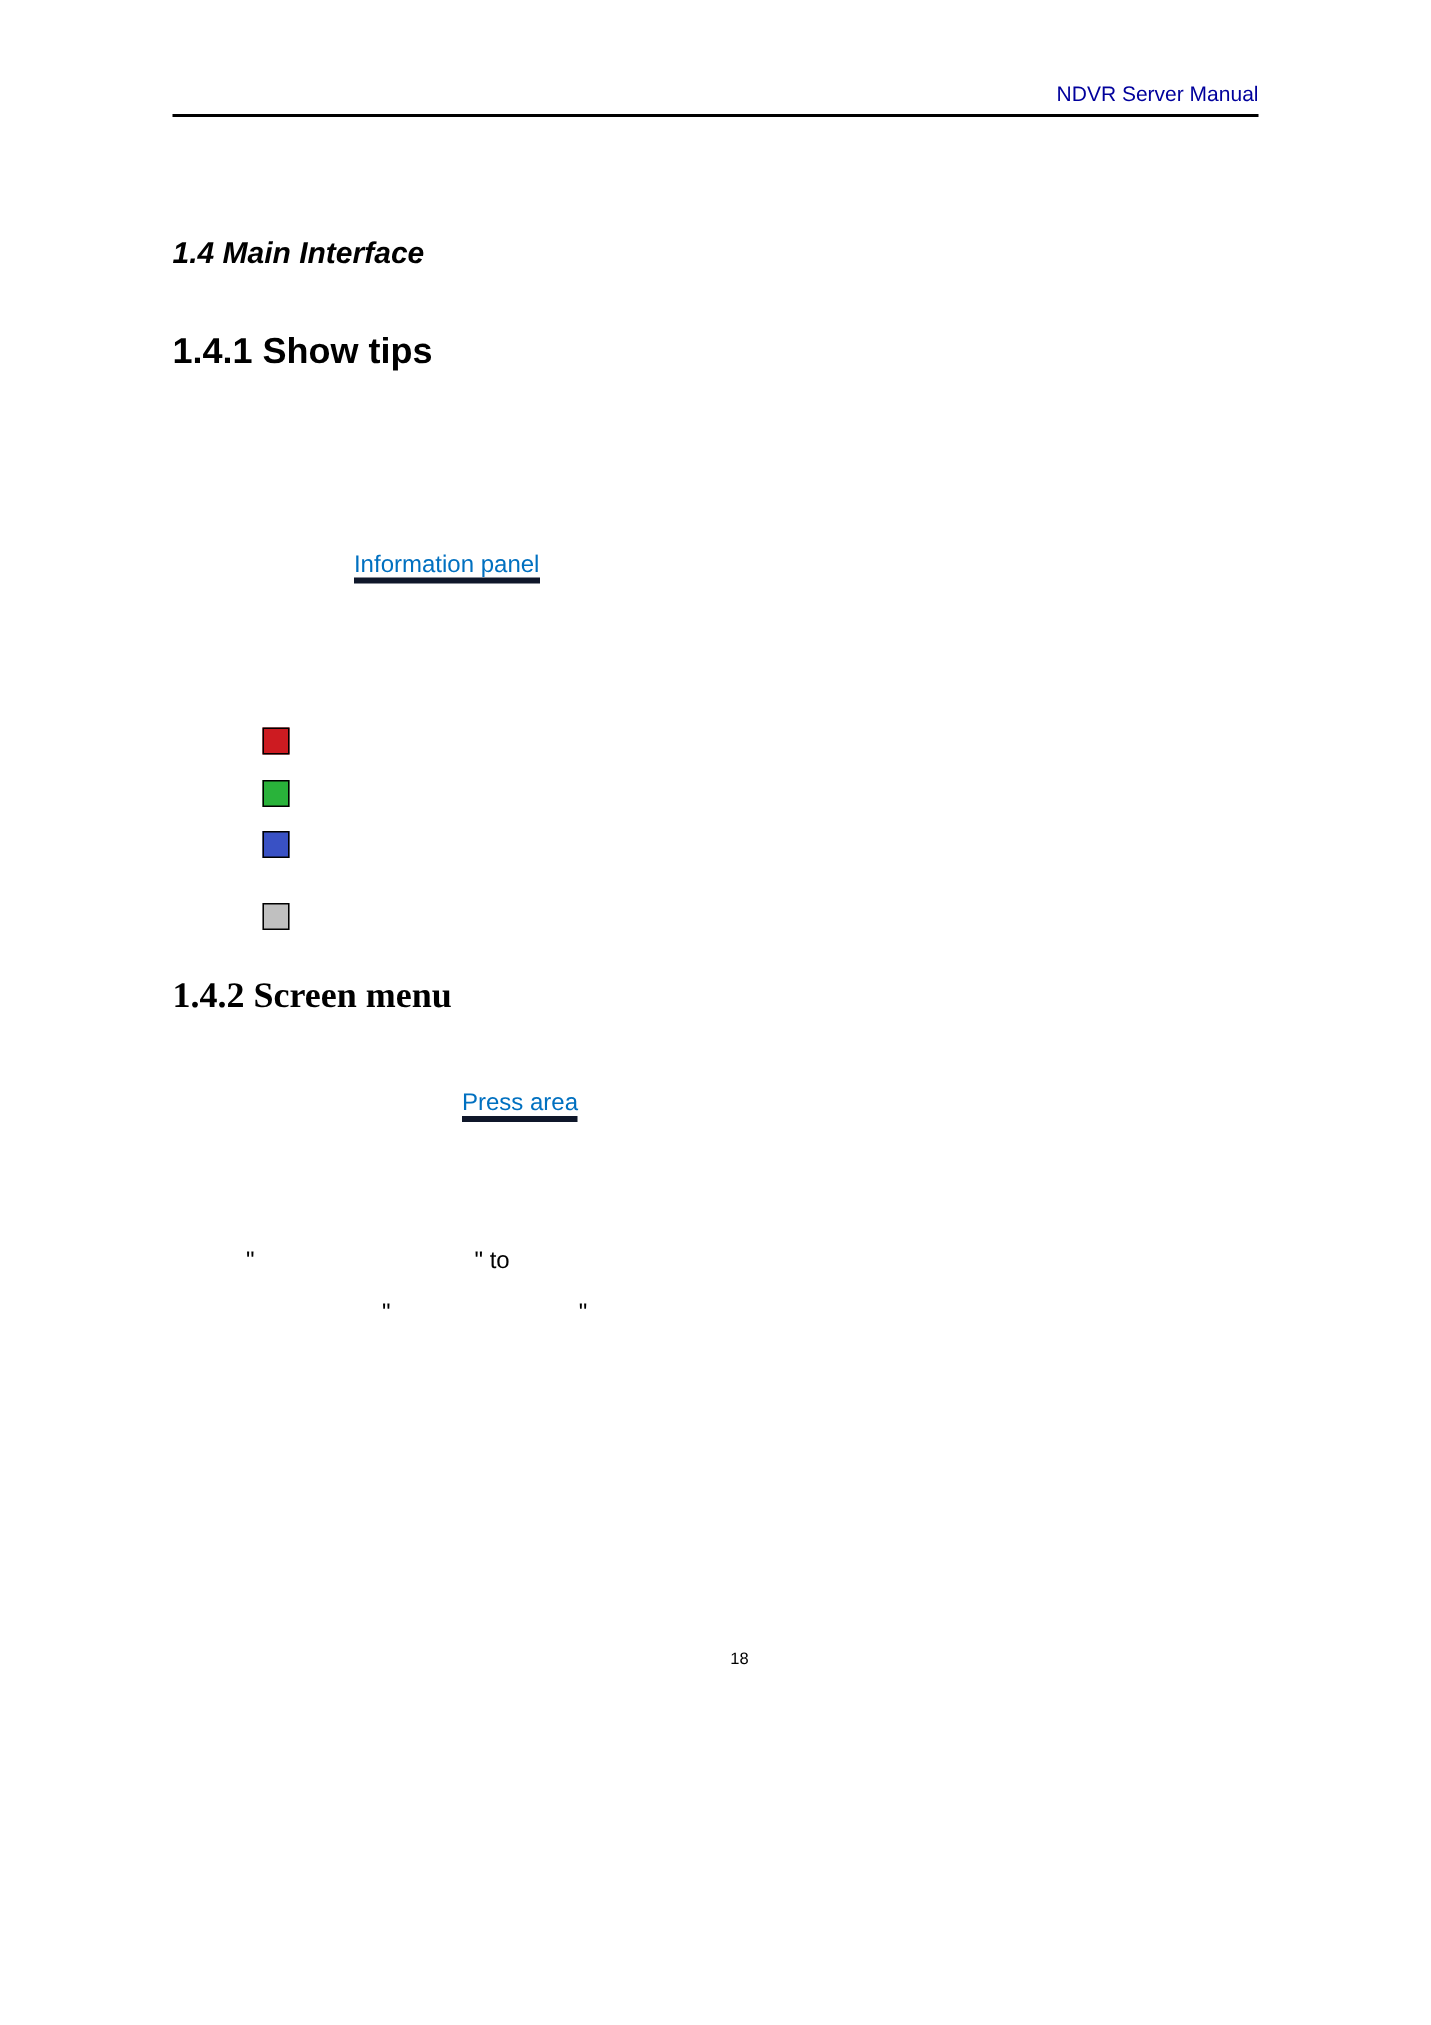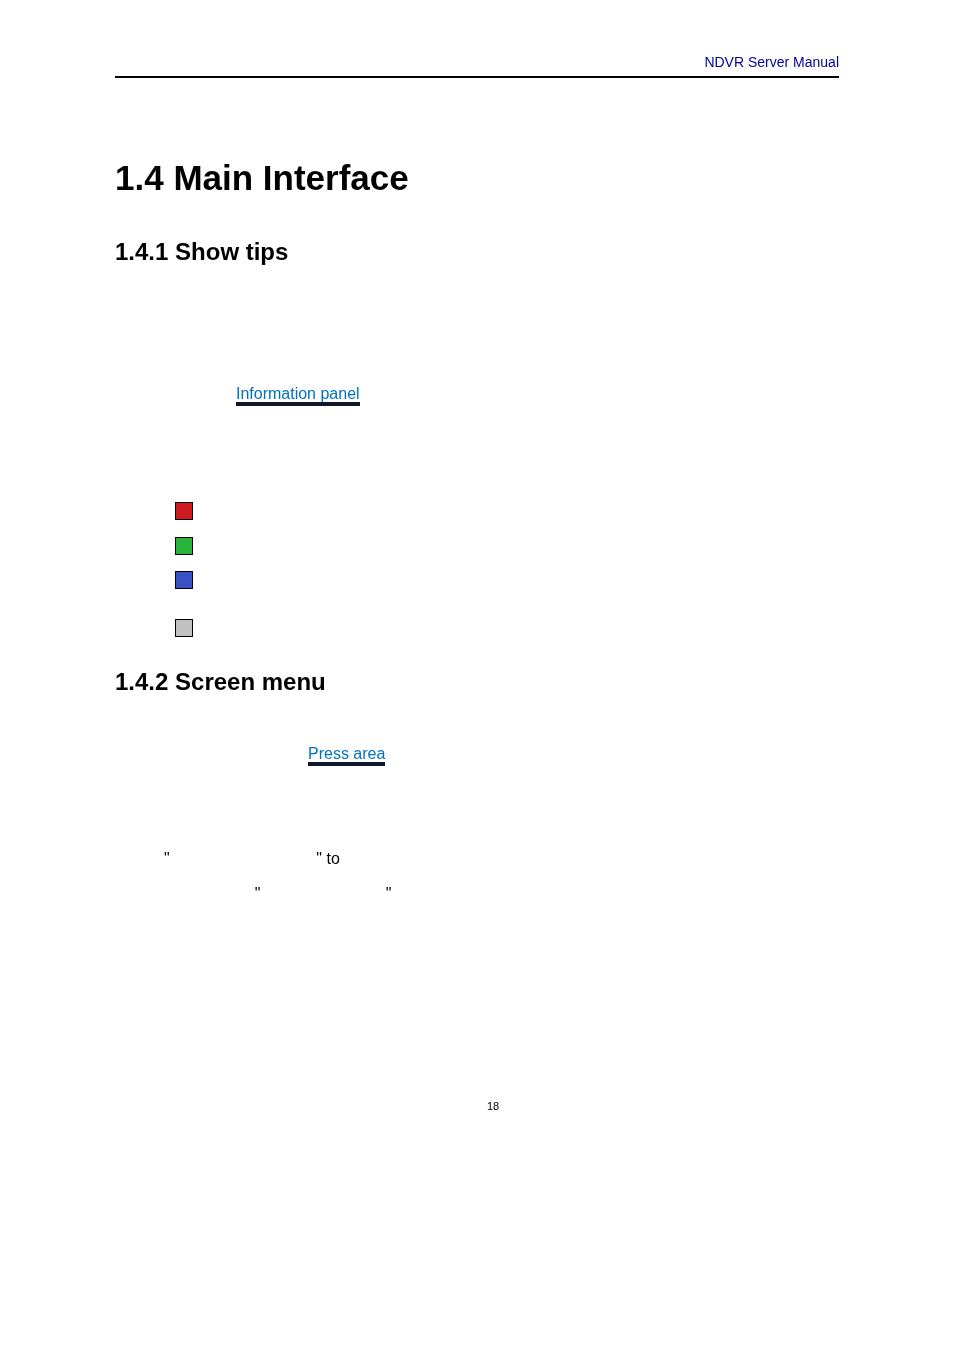--- a/index.html
+++ b/index.html
@@ -22,24 +22,25 @@
     text-align: right;
     margin-bottom: 6px;
   }
   .hr-top {
     border: 0;
     border-top: 2px solid #000;
     margin: 0;
   }
   .h1 {
     font-weight: bold;
-    font-size: 35px;
+    font-size: 20px;
     color: #000;
     margin-top: 80px;
     margin-bottom: 40px;
+    font-style: italic;
   }
   .h2 {
     font-weight: bold;
     font-size: 24px;
     color: #000;
     margin-top: 0;
     margin-bottom: 40px;
   }
   .h3 {
     font-weight: bold;
@@ -82,20 +83,21 @@
     color: #ffffff;
     font-size: 16px;
     line-height: 1.4;
   }
   .para {
     margin-top: 0;
     margin-bottom: 0;
   }
   .section-gap {
     margin-top: 40px;
+    font-family: Liberation Serif, serif;
   }
   .page-number {
     position: absolute;
     bottom: 30px;
     left: 16px;
     width: 100%;
     text-align: center;
     font-size: 11px;
     color: #000;
   }

